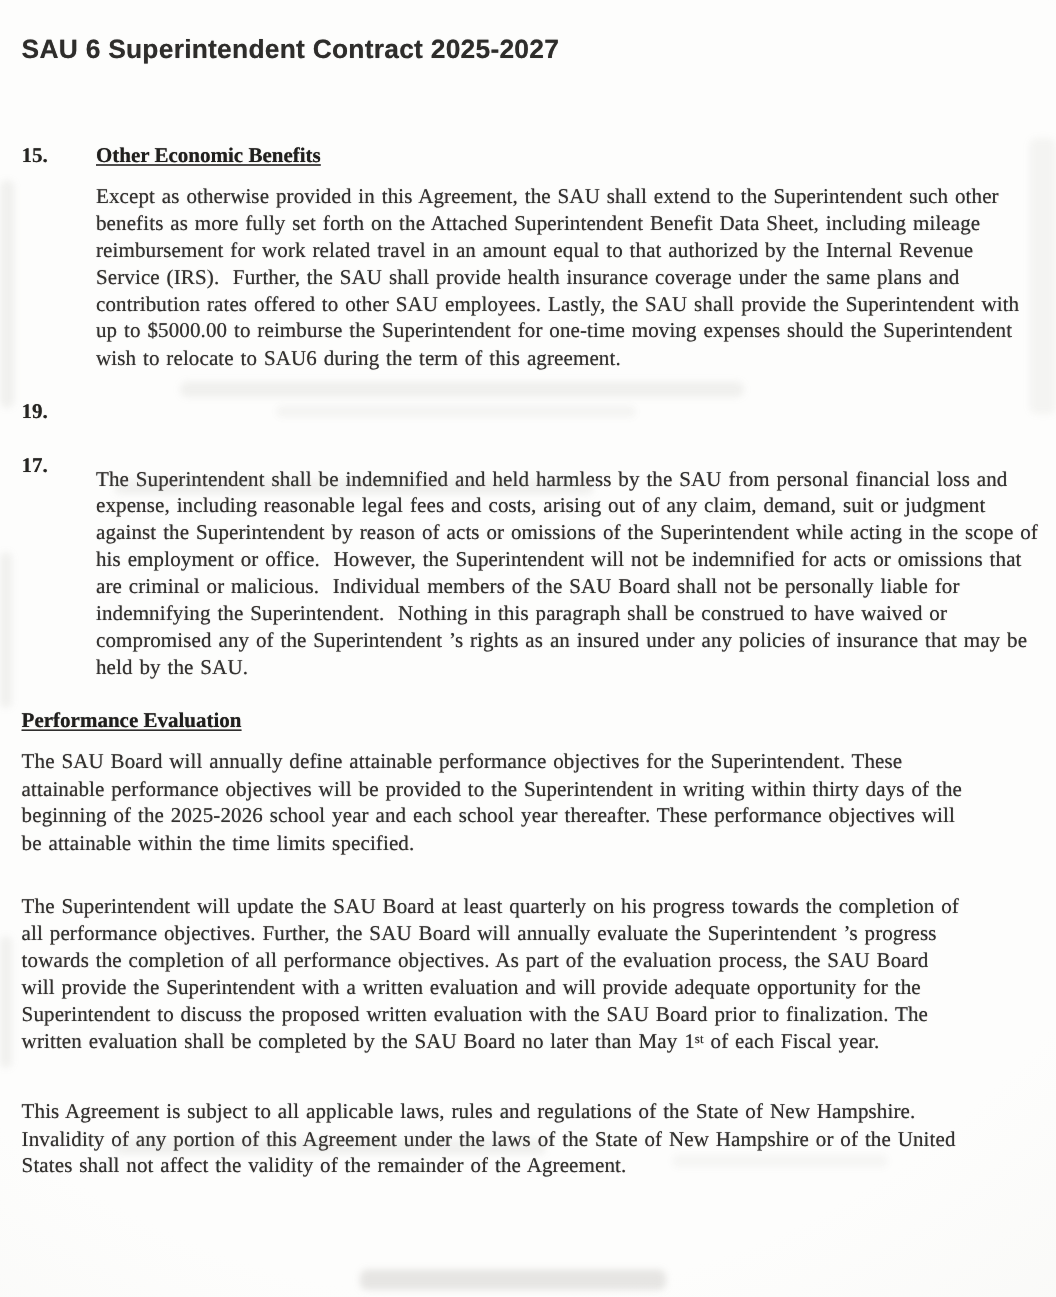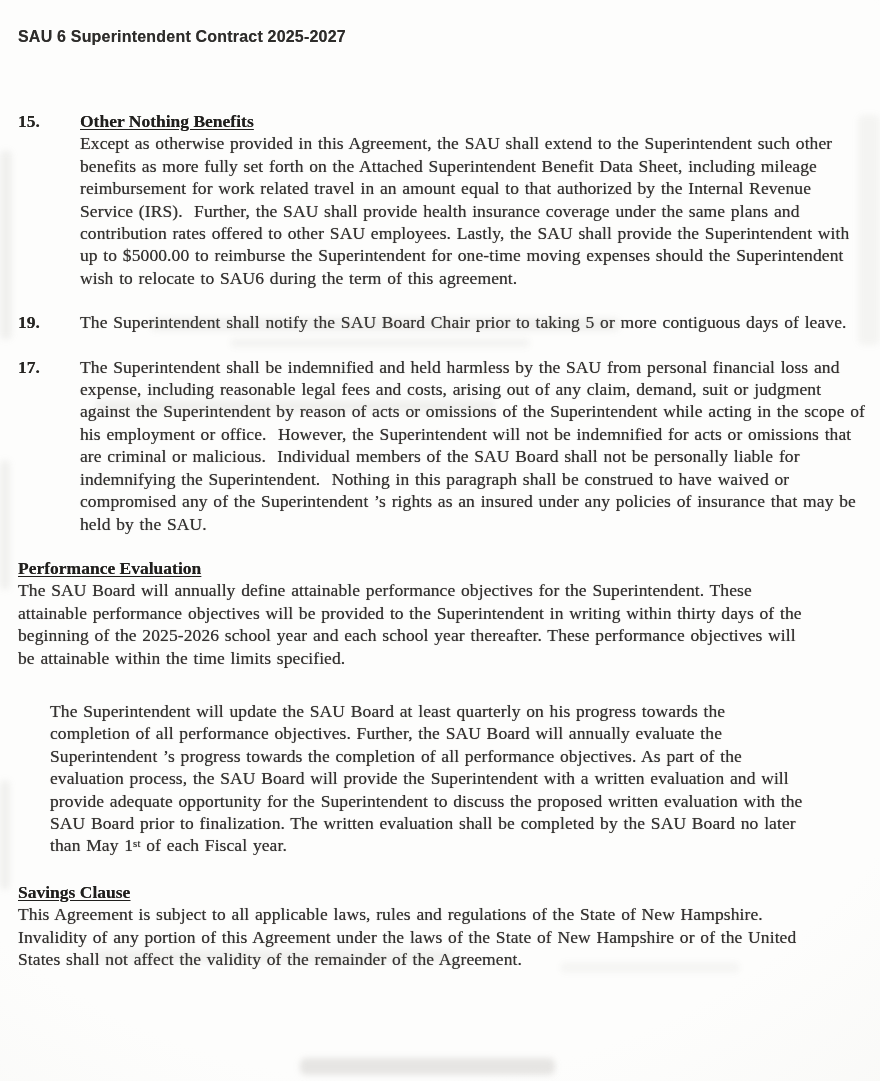--- a/index.html
+++ b/index.html
@@ -12,21 +12,21 @@
     position: relative;
     width: 880px;
     height: 1081px;
     background:
       radial-gradient(ellipse 120% 100% at 45% 40%, #fdfdfc 60%, #f4f4f1 100%);
     padding: 28px 15px 0 18px;
     color: #32302c;
   }
   .header {
     font-family: "Liberation Sans", "DejaVu Sans", sans-serif;
-    font-size: 16px;
+    font-size: 22px;
     font-weight: 600;
     letter-spacing: 0.2px;
     color: #2e2d2b;
     text-shadow: 0 0 0.6px rgba(46,45,43,0.65);
     margin-bottom: 64px;
   }
   .sections { position: relative; }
   .section {
     display: flex;
     margin-bottom: 22px;
@@ -56,22 +56,23 @@
   
   .section:nth-child(2) .section-heading { margin-left: 10px; }
   .section-paragraph {
     font-size: 17.5px;
     line-height: 22.4px;
     letter-spacing: 0.1px;
     word-spacing: 1.2px;
     white-space: pre-wrap;
     color: #343230;
     text-shadow: 0 0 0.7px rgba(52,50,48,0.72);
+    margin-top: 12px;
   }
-  .section-paragraph + .section-paragraph { margin-top: 31px; margin-left: 32px; }
+  .section-paragraph + .section-paragraph { margin-top: 31px; }
   .section-paragraph sup {
     font-size: 0.62em;
     vertical-align: baseline;
     position: relative;
     top: -0.4em;
   }
   
   .artifact {
     position: absolute;
     background: rgba(128,126,120,0.10);
@@ -93,46 +94,44 @@
 </head>
 <body>
 
 <div class="page">
   <div class="header">SAU 6 Superintendent Contract 2025-2027</div>
 
   <div class="sections" id="sections">
       <div class="section">
         <div class="section-number">15.</div>
         <div class="section-content">
-          <div class="section-heading">Other Nothing Benefits</div>
+          <div class="section-heading">Other Economic Benefits</div>
           <p class="section-paragraph"><span>Except as otherwise provided in this Agreement, the SAU shall extend to the Superintendent such other benefits as more fully set forth on the Attached Superintendent Benefit Data Sheet, including mileage reimbursement for work related travel in an amount equal to that authorized by the Internal Revenue Service (IRS).  Further, the SAU shall provide health insurance coverage under the same plans and contribution rates offered to other SAU employees. Lastly, the SAU shall provide the Superintendent with up to $5000.00 to reimburse the Superintendent for one-time moving expenses should the Superintendent wish to relocate to SAU6 during the term of this agreement.</span></p>
         </div>
       </div>
       <div class="section">
         <div class="section-number">19.</div>
         <div class="section-content">
-          <p class="section-paragraph"><span>The Superintendent shall notify the SAU Board Chair prior to taking 5 or more contiguous days of leave.</span></p>
         </div>
       </div>
       <div class="section">
         <div class="section-number">17.</div>
         <div class="section-content">
           <p class="section-paragraph"><span>The Superintendent shall be indemnified and held harmless by the SAU from personal financial loss and expense, including reasonable legal fees and costs, arising out of any claim, demand, suit or judgment against the Superintendent by reason of acts or omissions of the Superintendent while acting in the scope of his employment or office.  However, the Superintendent will not be indemnified for acts or omissions that are criminal or malicious.  Individual members of the SAU Board shall not be personally liable for indemnifying the Superintendent.  Nothing in this paragraph shall be construed to have waived or compromised any of the Superintendent ’s rights as an insured under any policies of insurance that may be held by the SAU.</span></p>
         </div>
       </div>
       <div class="section">
         <div class="section-content">
           <div class="section-heading">Performance Evaluation</div>
           <p class="section-paragraph"><span>The SAU Board will annually define attainable performance objectives for the Superintendent. These attainable performance objectives will be provided to the Superintendent in writing within thirty days of the beginning of the 2025-2026 school year and each school year thereafter. These performance objectives will be attainable within the time limits specified.</span></p>
           <p class="section-paragraph"><span>The Superintendent will update the SAU Board at least quarterly on his progress towards the completion of all performance objectives. Further, the SAU Board will annually evaluate the Superintendent ’s progress towards the completion of all performance objectives. As part of the evaluation process, the SAU Board will provide the Superintendent with a written evaluation and will provide adequate opportunity for the Superintendent to discuss the proposed written evaluation with the SAU Board prior to finalization. The written evaluation shall be completed by the SAU Board no later than May 1</span><sup>st</sup><span> of each Fiscal year.</span></p>
         </div>
       </div>
       <div class="section">
         <div class="section-content">
-          <div class="section-heading">Savings Clause</div>
           <p class="section-paragraph"><span>This Agreement is subject to all applicable laws, rules and regulations of the State of New Hampshire.  Invalidity of any portion of this Agreement under the laws of the State of New Hampshire or of the United States shall not affect the validity of the remainder of the Agreement.</span></p>
         </div>
       </div>
     </div>
 
   <div class="artifact a1"></div>
   <div class="artifact a2"></div>
   <div class="artifact a3"></div>
   <div class="artifact a4"></div>
   <div class="artifact a5"></div>

